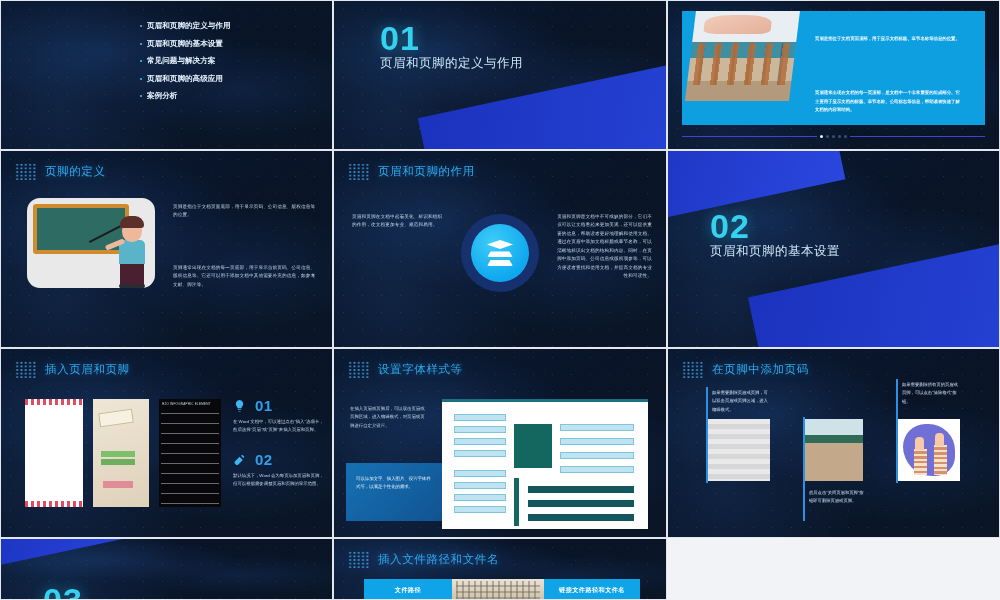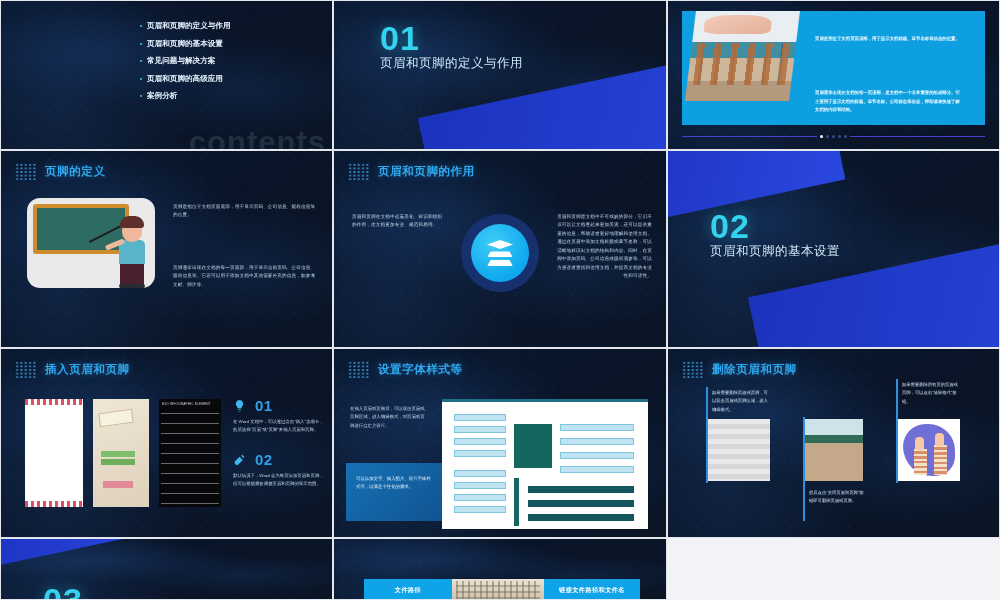--- a/index.html
+++ b/index.html
@@ -108,21 +108,21 @@
     position: absolute; left: 14px; top: 12px;
     display: flex; align-items: center; gap: 9px;
   }
   .dotgrid {
     width: 21px; height: 17px;
     background-image: radial-gradient(circle, #3f9fe0 0.85px, transparent 1.1px);
     background-size: 4.3px 3.6px;
     opacity: .9;
   }
   .hdr-title {
-    font-size: 11.5px; font-weight: bold; color: #2fa8ef;
+    font-size: 11.5px; font-weight: normal; color: #2fa8ef;
     letter-spacing: .6px;
     text-shadow: 0 0 9px rgba(47,168,239,.4);
   }
   .body-txt {
     position: absolute;
     font-size: 4.6px; line-height: 1.85;
     color: #c6dced; letter-spacing: .15px;
   }
 
   
@@ -291,21 +291,20 @@
         </div>
       <div class="toc-item">
           <span class="toc-dot"></span>
           <span>页眉和页脚的高级应用</span>
         </div>
       <div class="toc-item">
           <span class="toc-dot"></span>
           <span>案例分析</span>
         </div>
     </div>
-    <div class="contents-wm">contents</div>
   </div>
 
   <div class="slide">
     <div class="dark-bg"></div>
     <div class="wedge-br"></div>
     <div class="sect-num" style="left:46px; top:18px;">01</div>
     <div class="sect-sub" style="left:46px; top:54px;">页眉和页脚的定义与作用</div>
   </div>
 
   <div class="slide">
@@ -436,21 +435,21 @@
     <div class="s8-cap1">在插入页眉或页脚后，可以双击页眉或页脚区域，进入编辑模式，对页眉或页脚进行自定义设置。</div>
     <div class="s8-panel">
       <div class="s8-cap2">可以添加文字、插入图片、设置字体样式等，以满足个性化的需求。</div>
     </div>
   </div>
 
   <div class="slide">
     <div class="dark-bg"></div>
     <div class="hdr">
       <span class="dotgrid"></span>
-      <span class="hdr-title">删除页眉和页脚</span>
+      <span class="hdr-title">在页脚中添加页码</span>
     </div>
 
     <div class="col-bar" style="left:38px; top:38px; height:96px;"></div>
     <div class="col-txt" style="left:44px; top:40px; width:56px;">如果需要删除页眉或页脚，可以双击页眉或页脚区域，进入编辑模式。</div>
     <div class="col-img img-doclist" style="left:40px; top:70px; width:62px; height:62px;"></div>
 
     <div class="col-bar" style="left:135px; top:68px; height:104px;"></div>
     <div class="col-img img-class" style="left:137px; top:70px; width:58px; height:62px;"></div>
     <div class="col-txt" style="left:141px; top:140px; width:56px;">然后点击"关闭页眉和页脚"按钮即可删除页眉或页脚。</div>
 
@@ -467,18 +466,22 @@
 
   <div class="slide">
     <div class="dark-bg"></div>
     <div class="wedge-tl" style="top:-58%; height:78%;"></div>
     <div class="sect-num" style="left:42px; top:42px;">03</div>
   </div>
 
 
   <div class="slide">
     <div class="dark-bg"></div>
+    <div class="hdr">
+      <span class="dotgrid"></span>
+      <span class="hdr-title">插入文件路径和文件名</span>
+    </div>
     <div class="fp-bar" style="left:30px; top:40px; width:88px;">文件路径</div>
     <div class="fp-img" style="left:118px; top:40px; width:92px;"></div>
     <div class="fp-bar" style="left:210px; top:40px; width:96px;">链接文件路径和文件名</div>
   </div>
 
 </div>
 
 </body></html>

